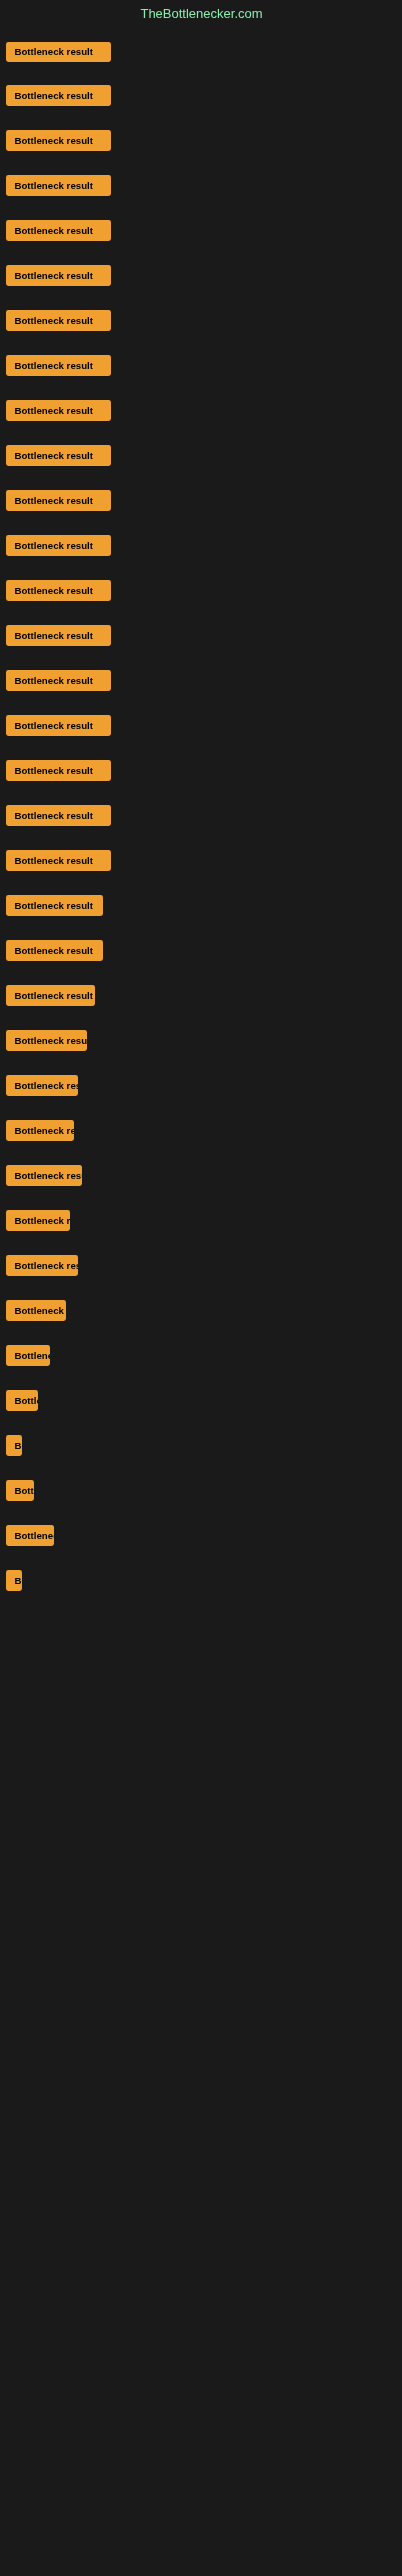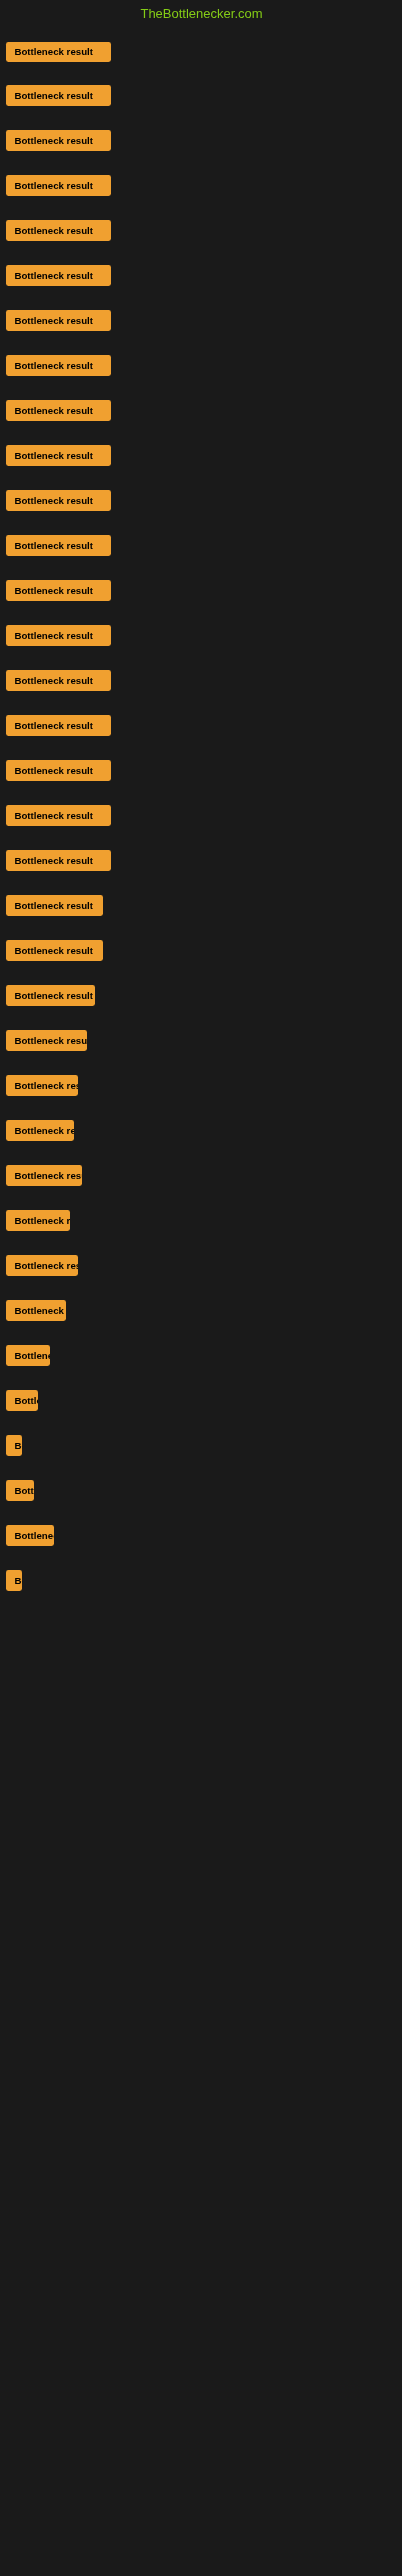--- a/index.html
+++ b/index.html
@@ -9,21 +9,21 @@
     }
     body {
       width: 403px;
       min-height: 2576px;
       background-color: #1a1a1a;
       font-family: Arial, sans-serif;
       position: relative;
     }
     .site-title {
       text-align: center;
-      color: #84cc16;
+      color: #86efac;
       font-size: 13px;
       padding: 6.4px 0;
       font-weight: normal;
     }
     
   </style>
 </head>
 <body>
 
 <div>

